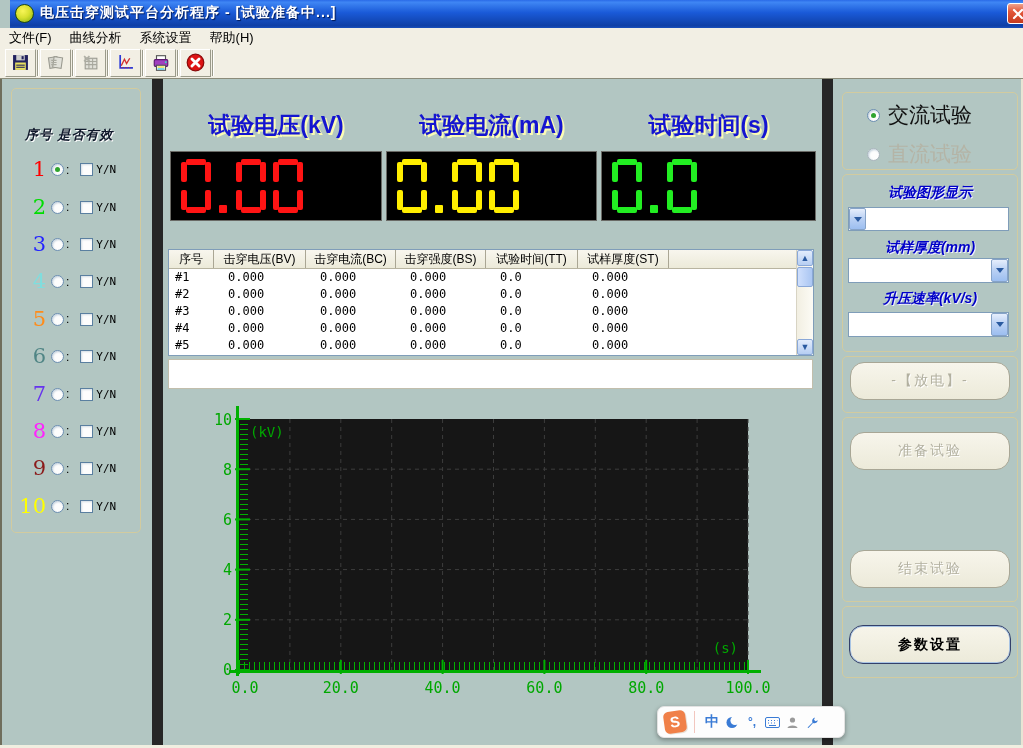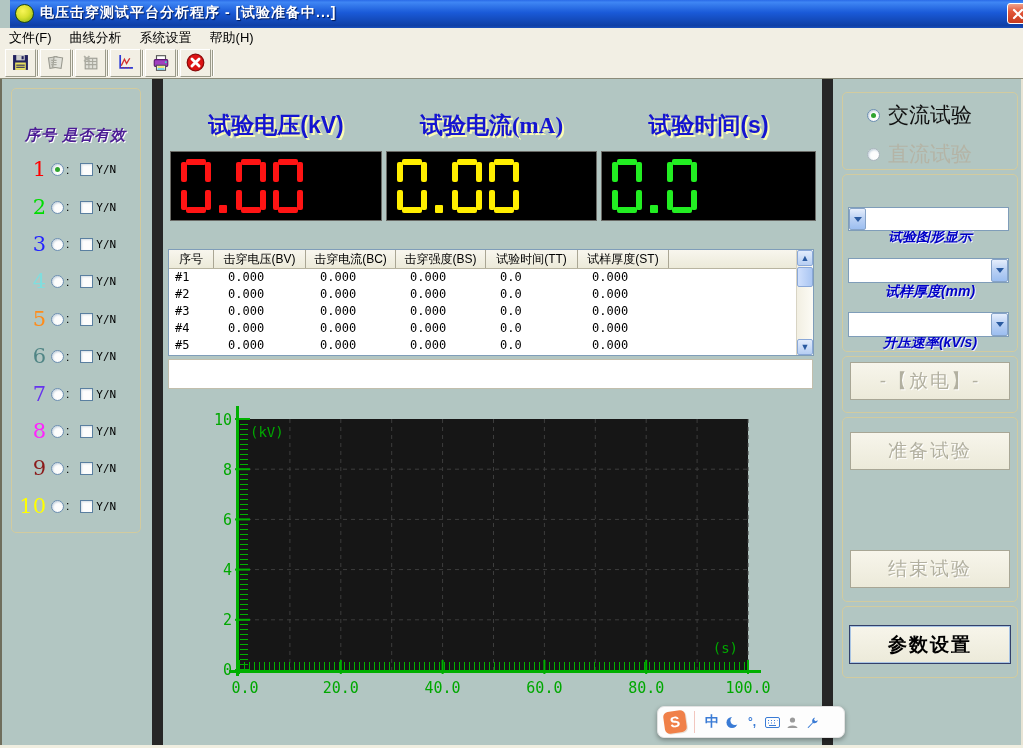--- a/index.html
+++ b/index.html
@@ -33,22 +33,22 @@
   
   .darkbar { position:absolute; top:79px; width:11px; height:666px; background:#262626; }
   .bar-left { left:152px; } .bar-right { left:822px; }
   .bottom-edge { position:absolute; left:0; top:745px; width:1023px; height:3px; background:#f0eee0; }
   .left-edge { position:absolute; left:0; top:79px; width:2px; height:666px; background:#6f6e5c; }
   .right-edge { position:absolute; left:1021px; top:79px; width:2px; height:666px; background:#e8e4d4; }
 
   .groupbox { position:absolute; border:1px solid #d2cb9f; border-radius:5px; }
 
   
-  .lp-header { position:absolute; left:25px; top:126px; font-size:15px; font-weight:bold; font-style:italic;
-    color:#4c1d95; text-shadow:1px 1px 0 #ffffff; letter-spacing:1px; white-space:nowrap; }
+  .lp-header { position:absolute; left:25px; top:126px; font-size:13px; font-weight:bold; font-style:italic;
+    color:#0f172a; text-shadow:1px 1px 0 #ffffff; letter-spacing:1px; white-space:nowrap; }
   .lp-rows { position:absolute; left:18px; top:151px; width:122px; }
   .lrow { height:37.4px; display:flex; align-items:center; }
   .lnum { width:28px; text-align:right; font-family:"DejaVu Serif", serif; font-size:21px; line-height:1; }
   .radio { position:relative; width:13px; height:13px; border-radius:50%; background:#fdfdfd;
     border:1px solid #6a8db0; display:inline-block; margin-left:5px;
     box-shadow:inset 1px 1px 2px #c2d0dc; flex:0 0 auto; }
   .radio.on::after { content:''; position:absolute; left:3px; top:3px; width:5px; height:5px;
     border-radius:50%; background:#2fa42f; }
   .lcolon { font-size:12px; margin-left:2px; }
   .checkbox { width:13px; height:13px; background:#fdfdfd; border:1px solid #5a7fa0; display:inline-block;
@@ -97,29 +97,29 @@
 
   
   .chart-svg { position:absolute; left:165px; top:400px; }
 
   
   .rp-radio-row { position:absolute; display:flex; align-items:center; }
   .rp-radio-label { margin-left:8px; font-size:21px; font-family:"DejaVu Serif", serif; color:#111; white-space:nowrap; }
   .rp-radio-label.dis { color:#b4b4a6; }
   .radio.dis { border-color:#a8b4bc; }
   .blue-label { position:absolute; width:176px; text-align:center; font-size:14px; font-weight:bold;
-    font-style:italic; color:#0000c8; text-shadow:1px 1px 0 #eef; white-space:nowrap;margin-top:44px; }
+    font-style:italic; color:#0000c8; text-shadow:1px 1px 0 #eef; white-space:nowrap; }
   .combo { position:absolute; width:161px; height:24px; background:#fff; border:1px solid #7f9db9; display:flex; }
   .combo-btn { width:17px; height:100%; background:linear-gradient(180deg,#e6eefc,#bcd2f4 45%,#9cbef0);
     border:1px solid #86a3c8; border-radius:2px; display:flex; align-items:center; justify-content:center; }
   .combo-btn::after { content:''; width:0; height:0; border-left:4px solid transparent;
     border-right:4px solid transparent; border-top:5px solid #2a5aa0; }
   .combo-text { flex:1; font-size:15px; font-weight:bold; text-align:right; line-height:22px; padding-right:4px; }
   .xpbtn { position:absolute; width:160px; height:38px; background:linear-gradient(180deg,#f7f5eb,#ecead9);
-    border:1px solid #a8a695; border-radius:0; font-size:19px; font-family:Liberation Sans, sans-serif;
+    border:1px solid #a8a695; border-radius:14px; font-size:14px; font-family:Liberation Sans, sans-serif;
     color:#b2b0a0; text-shadow:1px 1px 0 #ffffff; display:flex; align-items:center; justify-content:center;
     letter-spacing:2px; white-space:nowrap; }
   .xpbtn.primary { color:#000; font-weight:bold; text-shadow:none; border:1px solid #33406a;
     box-shadow:inset 0 0 0 1px #a8c4e4; }
 
   
   .ime { position:absolute; left:657px; top:706px; width:188px; height:32px; background:#fdfdfd;
     border:1px solid #e2e2e2; border-radius:7px; box-shadow:0 2px 5px rgba(0,0,0,0.35);
     display:flex; align-items:center; z-index:5; }
   .ime-logo { width:22px; height:22px; margin-left:6px; border-radius:5px; background:#f08048;
@@ -291,21 +291,21 @@
       <div class="lrow">
         <span class="lnum" style="color: rgb(255, 255, 0);">10</span>
         <span class="radio"></span>
         <span class="lcolon">:</span>
         <span class="checkbox"></span>
         <span class="lyn">Y/N</span>
       </div>
     </div>
 
   <div class="disp-label" style="left:170px; width:212px;">试验电压(kV)</div>
-  <div class="disp-label" style="left:386px; width:211px;font-family:Liberation Serif, serif;">试验电流(mA)</div>
+  <div class="disp-label" style="left:386px; width:211px;">试验电流(mA)</div>
   <div class="disp-label" style="left:601px; width:215px;text-align:center;">试验时间(s)</div>
   <div class="disp-box" style="left:170px; width:212px;">
     <div class="segwrap">
         <span class="segdigit">
           <i class="seg seg-a" style="background:#ff1414"></i>
           <i class="seg seg-b" style="background:#ff1414"></i>
           <i class="seg seg-c" style="background:#ff1414"></i>
           <i class="seg seg-d" style="background:#ff1414"></i>
           <i class="seg seg-e" style="background:#ff1414"></i>
           <i class="seg seg-f" style="background:#ff1414"></i>

